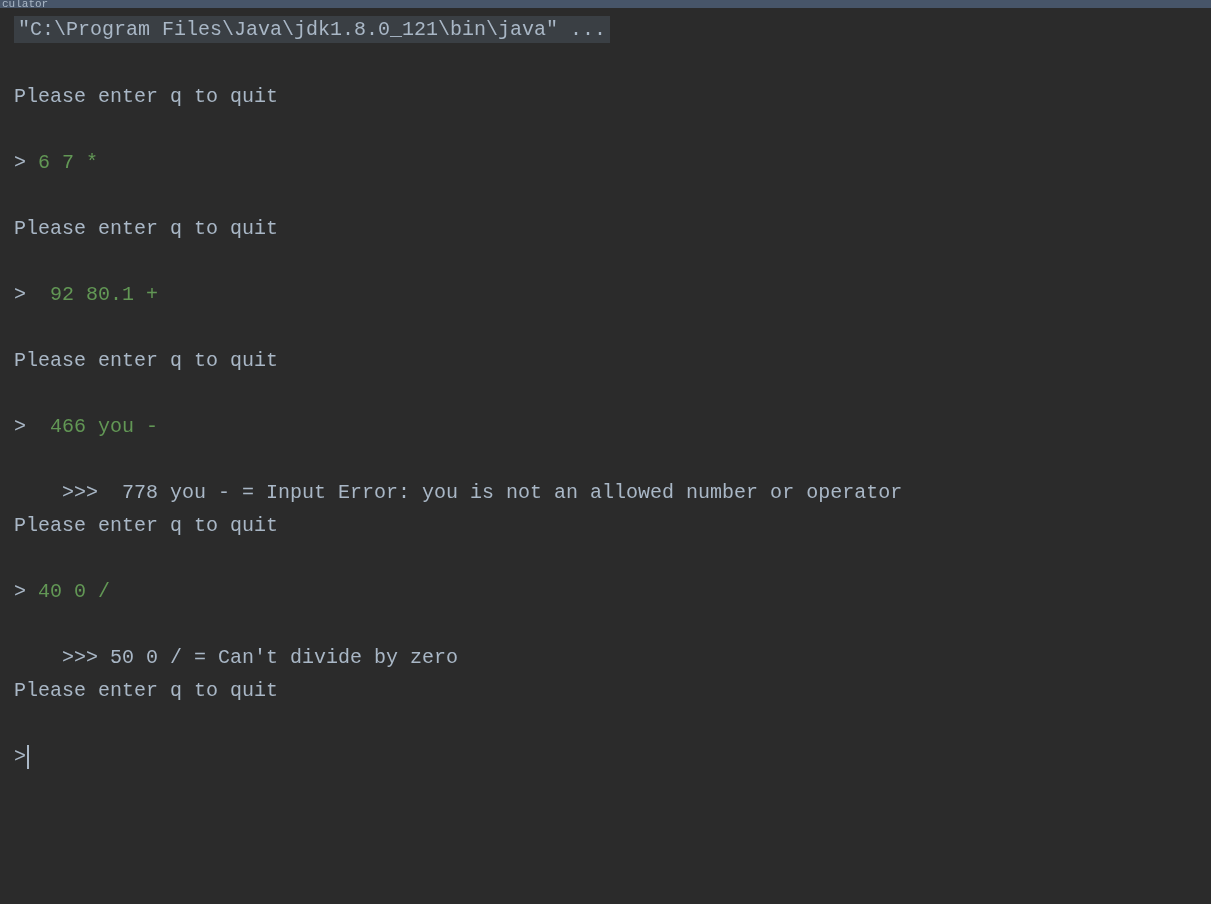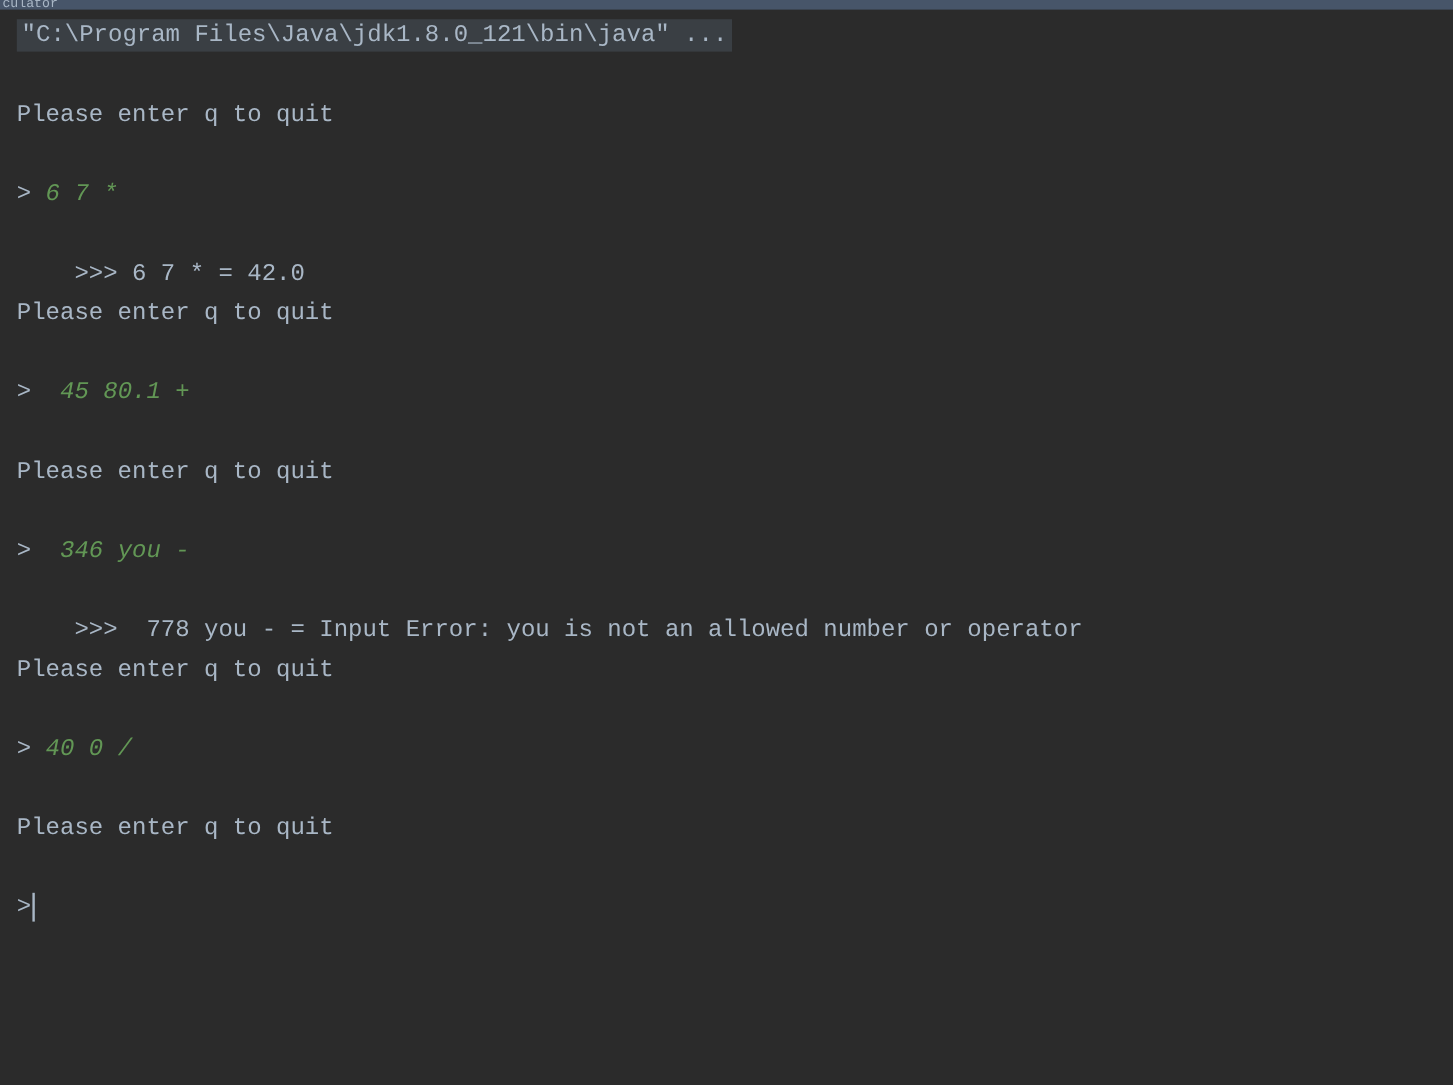--- a/index.html
+++ b/index.html
@@ -39,21 +39,20 @@
       white-space: pre;
     }
     .blank-line {
       height: 33px;
     }
     .prompt-char {
       color: #a9b7c6;
     }
     .user-input {
       color: #629755;
-      font-style: italic;
     }
     .cursor {
       display: inline-block;
       width: 2px;
       height: 24px;
       background-color: #a9b7c6;
       vertical-align: middle;
       margin-left: 1px;
     }
   </style>
@@ -65,34 +64,34 @@
 </div>
 
 <div class="console-area">
   <div class="command-line">"C:\Program Files\Java\jdk1.8.0_121\bin\java" ...</div>
   <div class="blank-line"></div>
   <div class="output-line">Please enter q to quit</div>
   <div class="blank-line"></div>
 
   <div class="output-line"><span class="prompt-char">&gt; </span><span class="user-input">6 7 *</span></div>
   <div class="blank-line"></div>
-  <div class="output-line">    &gt;&gt;&gt; 6 7 * = 42.0</div>
   <div class="output-line">Please enter q to quit</div>
   <div class="blank-line"></div>
 
-  <div class="output-line"><span class="prompt-char">&gt; </span><span class="user-input"> 45 80.1 +</span></div>
+  <div class="output-line"><span class="prompt-char">&gt; </span><span class="user-input"> 92 80.1 +</span></div>
   <div class="blank-line"></div>
   <div class="output-line">Please enter q to quit</div>
   <div class="blank-line"></div>
 
-  <div class="output-line"><span class="prompt-char">&gt; </span><span class="user-input"> 346 you -</span></div>
+  <div class="output-line"><span class="prompt-char">&gt; </span><span class="user-input"> 466 you -</span></div>
   <div class="blank-line"></div>
   <div class="output-line">    &gt;&gt;&gt;  778 you - = Input Error: you is not an allowed number or operator</div>
   <div class="output-line">Please enter q to quit</div>
   <div class="blank-line"></div>
 
   <div class="output-line"><span class="prompt-char">&gt; </span><span class="user-input">40 0 /</span></div>
   <div class="blank-line"></div>
+  <div class="output-line">    &gt;&gt;&gt; 50 0 / = Can't divide by zero</div>
   <div class="output-line">Please enter q to quit</div>
   <div class="blank-line"></div>
 
   <div class="output-line"><span class="prompt-char">&gt;</span><span class="cursor"></span></div>
 </div>
 
 </body></html>

